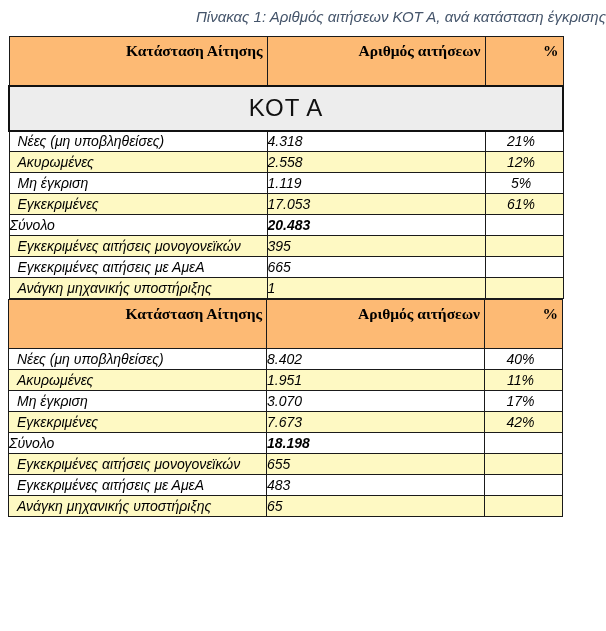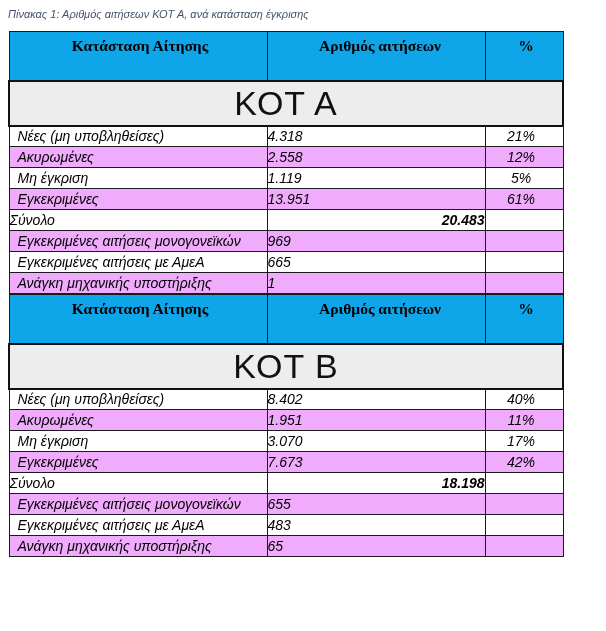--- a/index.html
+++ b/index.html
@@ -7,23 +7,24 @@
     width: 606px; height: 631px;
     background: #ffffff;
     overflow: hidden;
     font-family: "Liberation Sans", sans-serif;
   }
   .page { padding: 8px 0 0 8px; }
 
   .caption {
     font-family: "Liberation Sans", sans-serif;
     font-style: italic;
-    font-size: 11px;
+    font-size: 15px;
     color: #44546a;
     margin-bottom: 11px;
+    text-align: right;
   }
   .caption.second { margin-top: 25px; }
 
   table.kot {
     border-collapse: collapse;
     table-layout: fixed;
     width: 554px;
   }
   table.kot col.c1 { width: 258px; }
   table.kot col.c2 { width: 218px; }
@@ -32,58 +33,58 @@
   table.kot th, table.kot td {
     border: 1px solid #1a1a1a;
     overflow: hidden;
     white-space: nowrap;
   }
 
   
   tr.head th {
     height: 49px;
     vertical-align: top;
-    text-align: center;
+    text-align: right;
     font-family: "Liberation Serif", serif;
     font-weight: bold;
     font-size: 15.5px;
     padding: 5px 4px 12px 8px;
-    background: #0ea5e9;
+    background: #fdba74;
   }
   tr.head th.h2 { padding-left: 12px; }
 
   
   tr.band td {
     height: 45px;
     text-align: center;
     vertical-align: middle;
     background: #ededed;
     border: 2px solid #111111;
     font-family: "Liberation Sans", sans-serif;
-    font-size: 34px;
+    font-size: 24px;
     font-weight: 400;
     letter-spacing: 1px;
     color: #111111;
   }
 
   
   tr.data td, tr.total td {
     height: 21px;
     font-size: 14px;
     vertical-align: middle;
     background: #ffffff;
     font-style: italic;
   }
-  tr.alt td { background: #f0abfc; margin-left: 8px; }
+  tr.alt td { background: #fef9c3; margin-left: 8px; }
   td.label { text-align: left;  padding-left: 8px; }
   td.num   { text-align: left; padding-right: 25px; }
   td.pct   { text-align: center; padding-right: 6px; }
 
   tr.total td.tlabel { padding-right: 10px; }
-  tr.total td.tval   { text-align: right; font-weight: bold; }
+  tr.total td.tval   { text-align: left; font-weight: bold; }
 </style>
 </head>
 <body>
 
 <div class="page">
 
   <div class="caption">Πίνακας 1: Αριθμός αιτήσεων ΚΟΤ Α, ανά κατάσταση έγκρισης</div>
 
   <table class="kot">
     <colgroup>
@@ -111,33 +112,33 @@
       <td class="num">2.558</td>
       <td class="pct">12%</td>
     </tr>
     <tr class="data">
       <td class="label">Μη έγκριση</td>
       <td class="num">1.119</td>
       <td class="pct">5%</td>
     </tr>
     <tr class="data alt">
       <td class="label">Εγκεκριμένες</td>
-      <td class="num">13.951</td>
+      <td class="num">17.053</td>
       <td class="pct">61%</td>
     </tr>
 
     <tr class="total">
       <td class="tlabel">Σύνολο</td>
       <td class="tval">20.483</td>
       <td class="pct"></td>
     </tr>
 
     <tr class="data alt">
       <td class="label">Εγκεκριμένες αιτήσεις μονογονεϊκών</td>
-      <td class="num">969</td>
+      <td class="num">395</td>
       <td class="pct"></td>
     </tr>
     <tr class="data">
       <td class="label">Εγκεκριμένες αιτήσεις με ΑμεΑ</td>
       <td class="num">665</td>
       <td class="pct"></td>
     </tr>
     <tr class="data alt">
       <td class="label">Ανάγκη μηχανικής υποστήριξης</td>
       <td class="num">1</td>
@@ -152,23 +153,20 @@
         <col class="c1">
         <col class="c2">
         <col class="c3">
       </colgroup>
     <tbody>
         <tr class="head">
       <th class="h1">Κατάσταση Αίτησης</th>
       <th class="h2">Αριθμός αιτήσεων</th>
       <th class="h3">%</th>
     </tr>
-    <tr class="band">
-      <td colspan="3">ΚΟΤ Β</td>
-    </tr>
 
     <tr class="data">
       <td class="label">Νέες (μη υποβληθείσες)</td>
       <td class="num">8.402</td>
       <td class="pct">40%</td>
     </tr>
     <tr class="data alt">
       <td class="label">Ακυρωμένες</td>
       <td class="num">1.951</td>
       <td class="pct">11%</td>

